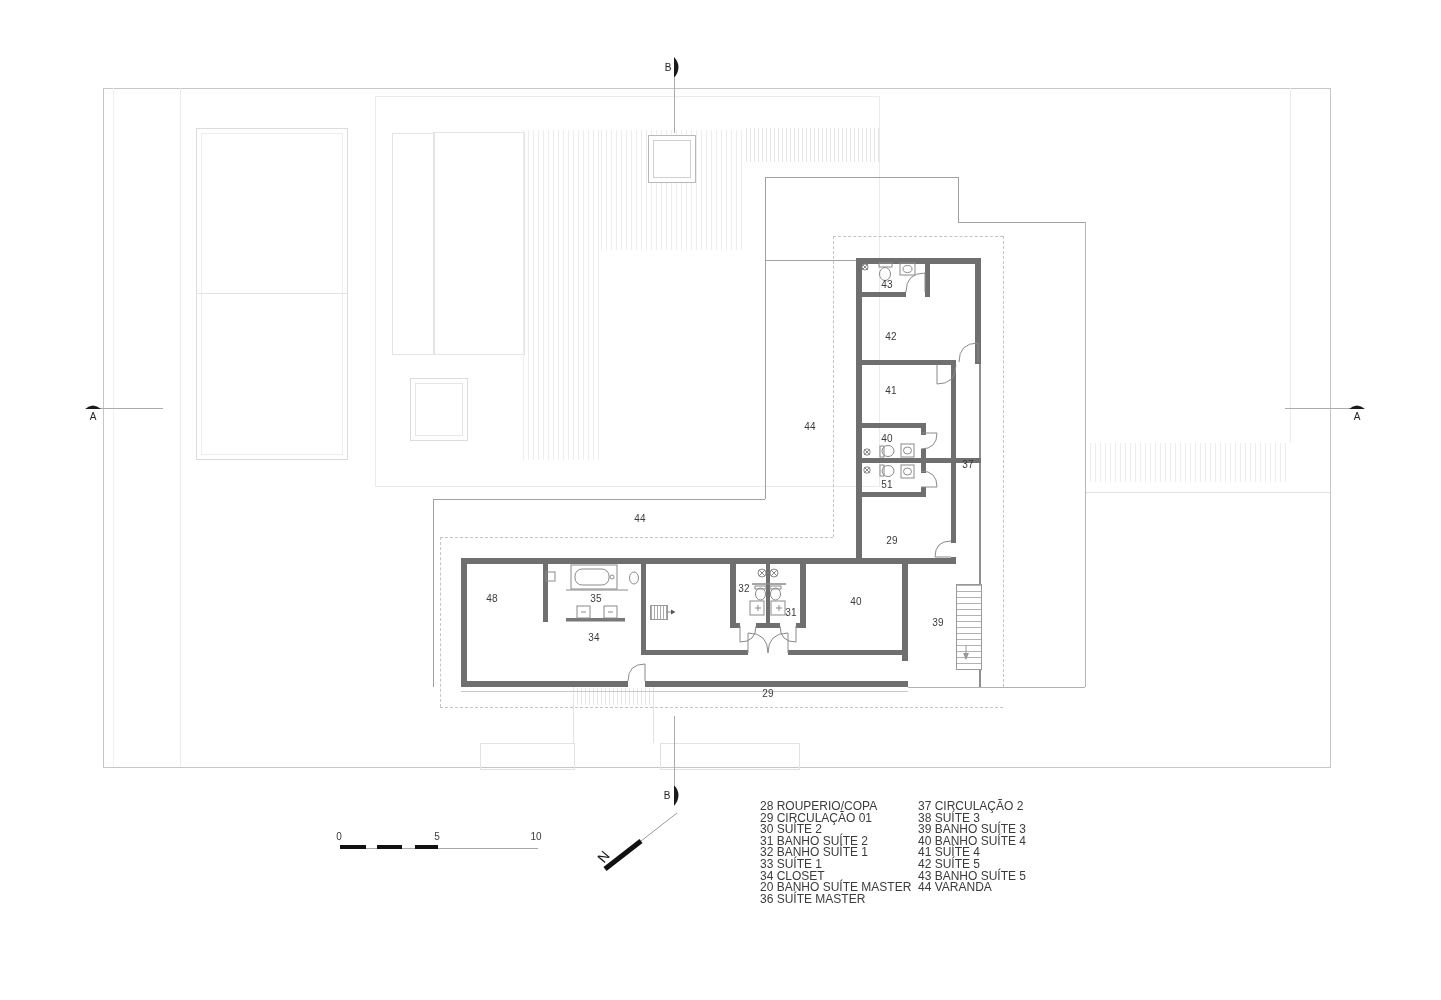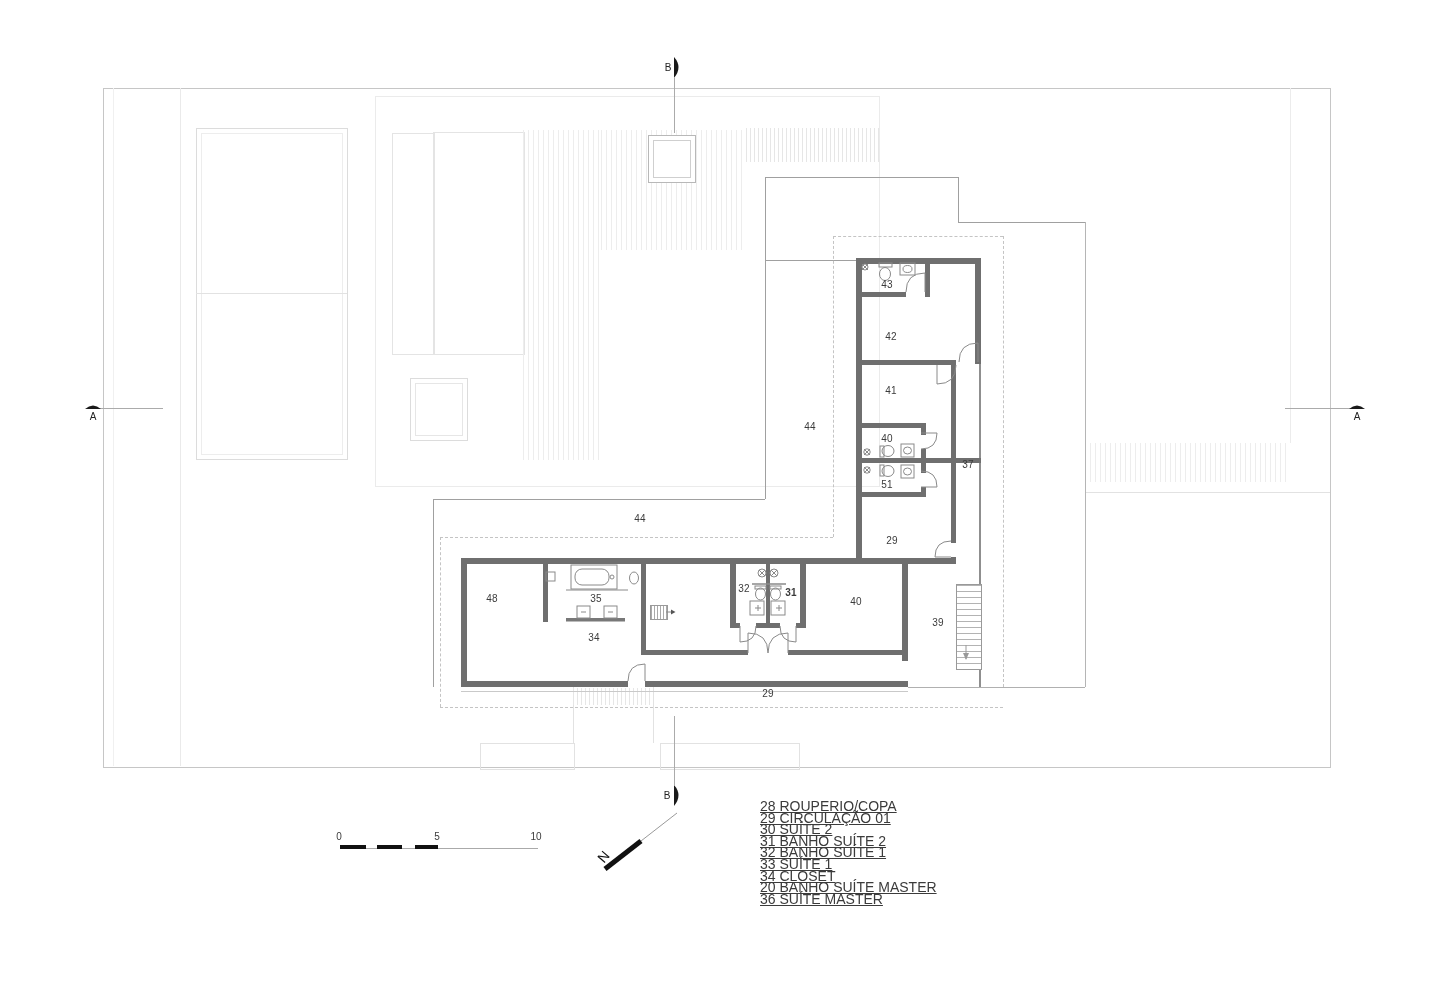--- a/index.html
+++ b/index.html
@@ -16,21 +16,21 @@
   .f{position:absolute;border:1px solid var(--faint);}
   .dh{position:absolute;height:0;border-top:1px dashed var(--dash);}
   .dv{position:absolute;width:0;border-left:1px dashed var(--dash);}
   .str{position:absolute;background:repeating-linear-gradient(90deg,#ededed 0 1px,transparent 1px 5px);}
   .strd{position:absolute;background:repeating-linear-gradient(90deg,#e6e6e6 0 1px,transparent 1px 4px);}
   .stairs{position:absolute;border:1px solid #999;background:repeating-linear-gradient(180deg,#b3b3b3 0 1px,#fff 1px 6px);}
   .ladder{position:absolute;border:1px solid #9a9a9a;background:repeating-linear-gradient(90deg,#aaa 0 1px,transparent 1px 3px);}
   .sd{position:absolute;height:4px;background:#111;}
   .fxsvg{position:absolute;left:0;top:0;pointer-events:none;}
   .room-label{position:absolute;transform:translate(-50%,-50%);font-size:10px;color:var(--ink);letter-spacing:.2px;white-space:nowrap;}
-  .legend-col{position:absolute;top:801px;font-size:14px;line-height:11.6px;color:var(--ink);white-space:nowrap;text-decoration:underline;}
+  .legend-col{position:absolute;top:801px;font-size:12px;line-height:11.6px;color:var(--ink);white-space:nowrap;}
   #legend-left{left:760px;}
   #legend-right{left:918px;}
   .marker-letter{position:absolute;font-size:10px;color:#222;transform:translate(-50%,0);}
   .scale-tick{position:absolute;top:831px;transform:translate(-50%,0);font-size:10px;color:var(--ink);}
   #room-labels,#scale-ticks{position:absolute;inset:0;pointer-events:none;}
 </style>
 </head>
 <body>
 
 <div class="sheet">
@@ -248,21 +248,21 @@
       <span class="room-label" style="left: 887px; top: 438px;">40</span>
       <span class="room-label" style="left: 887px; top: 484px;">51</span>
       <span class="room-label" style="left: 968px; top: 464px;">37</span>
       <span class="room-label" style="left: 892px; top: 540px;">29</span>
       <span class="room-label" style="left: 810px; top: 426px;">44</span>
       <span class="room-label" style="left: 640px; top: 518px;">44</span>
       <span class="room-label" style="left: 492px; top: 598px;">48</span>
       <span class="room-label" style="left: 596px; top: 598px;">35</span>
       <span class="room-label" style="left: 594px; top: 637px;">34</span>
       <span class="room-label" style="left: 744px; top: 588px;">32</span>
-      <span class="room-label" style="left: 791px; top: 592px; font-weight: bold;">31</span>
+      <span class="room-label" style="left: 791px; top: 612px;">31</span>
       <span class="room-label" style="left: 856px; top: 601px;">40</span>
       <span class="room-label" style="left: 938px; top: 622px;">39</span>
       <span class="room-label" style="left: 768px; top: 693px;">29</span>
     </div>
 
   <span class="marker-letter" style="left:668px;top:62px;">B</span>
   <span class="marker-letter" style="left:667px;top:790px;">B</span>
   <span class="marker-letter" style="left:93px;top:411px;">A</span>
   <span class="marker-letter" style="left:1357px;top:411px;">A</span>
 
@@ -280,13 +280,23 @@
       <div class="legend-line">28 ROUPERIO/COPA</div>
       <div class="legend-line">29 CIRCULAÇÃO 01</div>
       <div class="legend-line">30 SUÍTE 2</div>
       <div class="legend-line">31 BANHO SUÍTE 2</div>
       <div class="legend-line">32 BANHO SUÍTE 1</div>
       <div class="legend-line">33 SUÍTE 1</div>
       <div class="legend-line">34 CLOSET</div>
       <div class="legend-line">20 BANHO SUÍTE MASTER</div>
       <div class="legend-line">36 SUÍTE MASTER</div>
     </div>
+  <div class="legend-col" id="legend-right">
+      <div class="legend-line">37 CIRCULAÇÃO 2</div>
+      <div class="legend-line">38 SUÍTE 3</div>
+      <div class="legend-line">39 BANHO SUÍTE 3</div>
+      <div class="legend-line">40 BANHO SUÍTE 4</div>
+      <div class="legend-line">41 SUÍTE 4</div>
+      <div class="legend-line">42 SUÍTE 5</div>
+      <div class="legend-line">43 BANHO SUÍTE 5</div>
+      <div class="legend-line">44 VARANDA</div>
+    </div>
 </div>
 
 </body></html>

